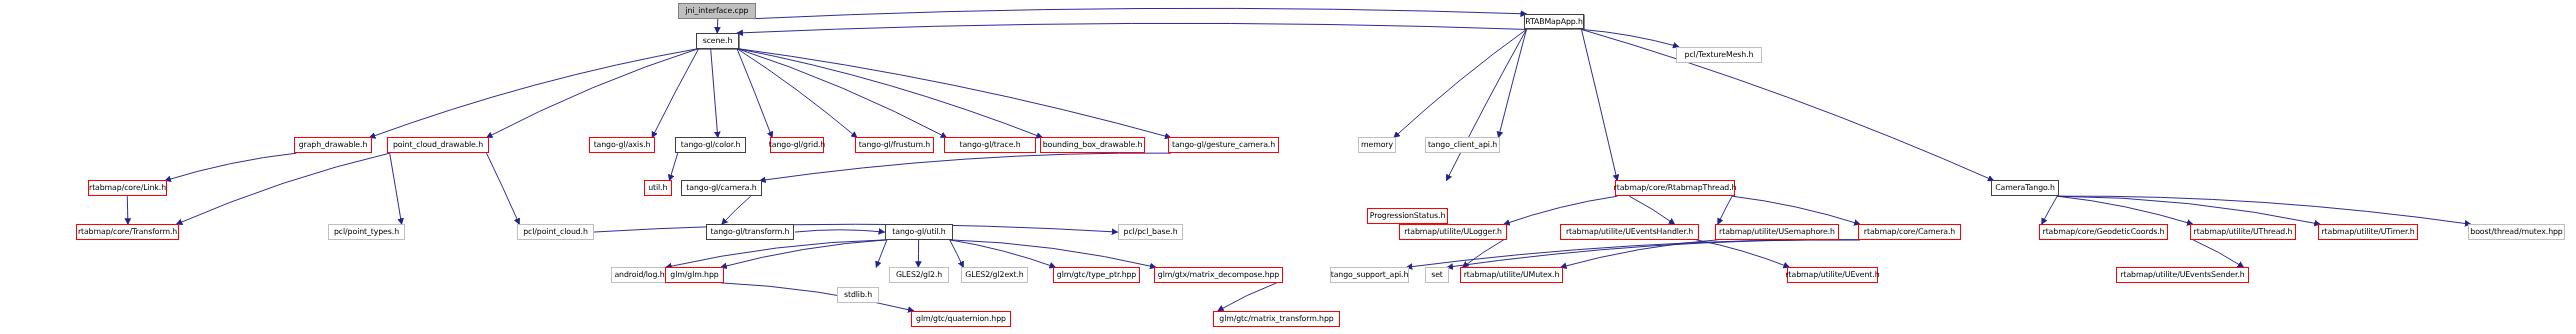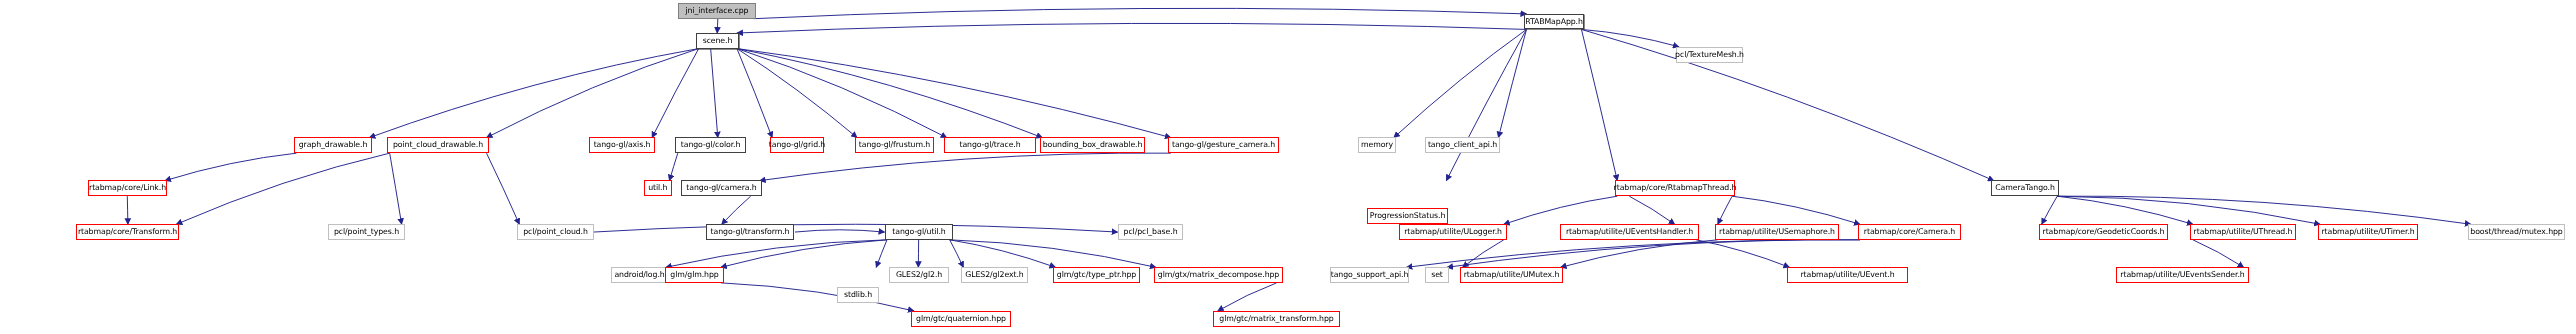--- a/index.html
+++ b/index.html
@@ -140,21 +140,21 @@
   <div id="node-layer">
       <div class="node root" style="left: 678px; top: 3px; width: 78px;">
         <span class="node-label">jni_interface.cpp</span>
       </div>
       <div class="node current" style="left: 696px; top: 33px; width: 43px;">
         <span class="node-label">scene.h</span>
       </div>
       <div class="node current" style="left: 1524px; top: 13.7px; width: 60px;">
         <span class="node-label">RTABMapApp.h</span>
       </div>
-      <div class="node grey" style="left: 1676px; top: 47px; width: 67px;">
+      <div class="node grey" style="left: 1676px; top: 47px; width: 86px;">
         <span class="node-label">pcl/TextureMesh.h</span>
       </div>
       <div class="node " style="left: 294px; top: 137px; width: 78px;">
         <span class="node-label">graph_drawable.h</span>
       </div>
       <div class="node " style="left: 387px; top: 137px; width: 102px;">
         <span class="node-label">point_cloud_drawable.h</span>
       </div>
       <div class="node " style="left: 589px; top: 137px; width: 66px;">
         <span class="node-label">tango-gl/axis.h</span>
@@ -266,21 +266,21 @@
       </div>
       <div class="node grey" style="left: 1330px; top: 267px; width: 79px;">
         <span class="node-label">tango_support_api.h</span>
       </div>
       <div class="node grey" style="left: 1425px; top: 267px; width: 24px;">
         <span class="node-label">set</span>
       </div>
       <div class="node " style="left: 1460px; top: 267px; width: 103px;">
         <span class="node-label">rtabmap/utilite/UMutex.h</span>
       </div>
-      <div class="node " style="left: 1787px; top: 267px; width: 121px;">
+      <div class="node " style="left: 1787px; top: 267px; width: 91px;">
         <span class="node-label">rtabmap/utilite/UEvent.h</span>
       </div>
       <div class="node " style="left: 2116px; top: 267px; width: 133px;">
         <span class="node-label">rtabmap/utilite/UEventsSender.h</span>
       </div>
       <div class="node " style="left: 911px; top: 311px; width: 100px;">
         <span class="node-label">glm/gtc/quaternion.hpp</span>
       </div>
       <div class="node " style="left: 1213px; top: 311px; width: 127px;">
         <span class="node-label">glm/gtc/matrix_transform.hpp</span>

